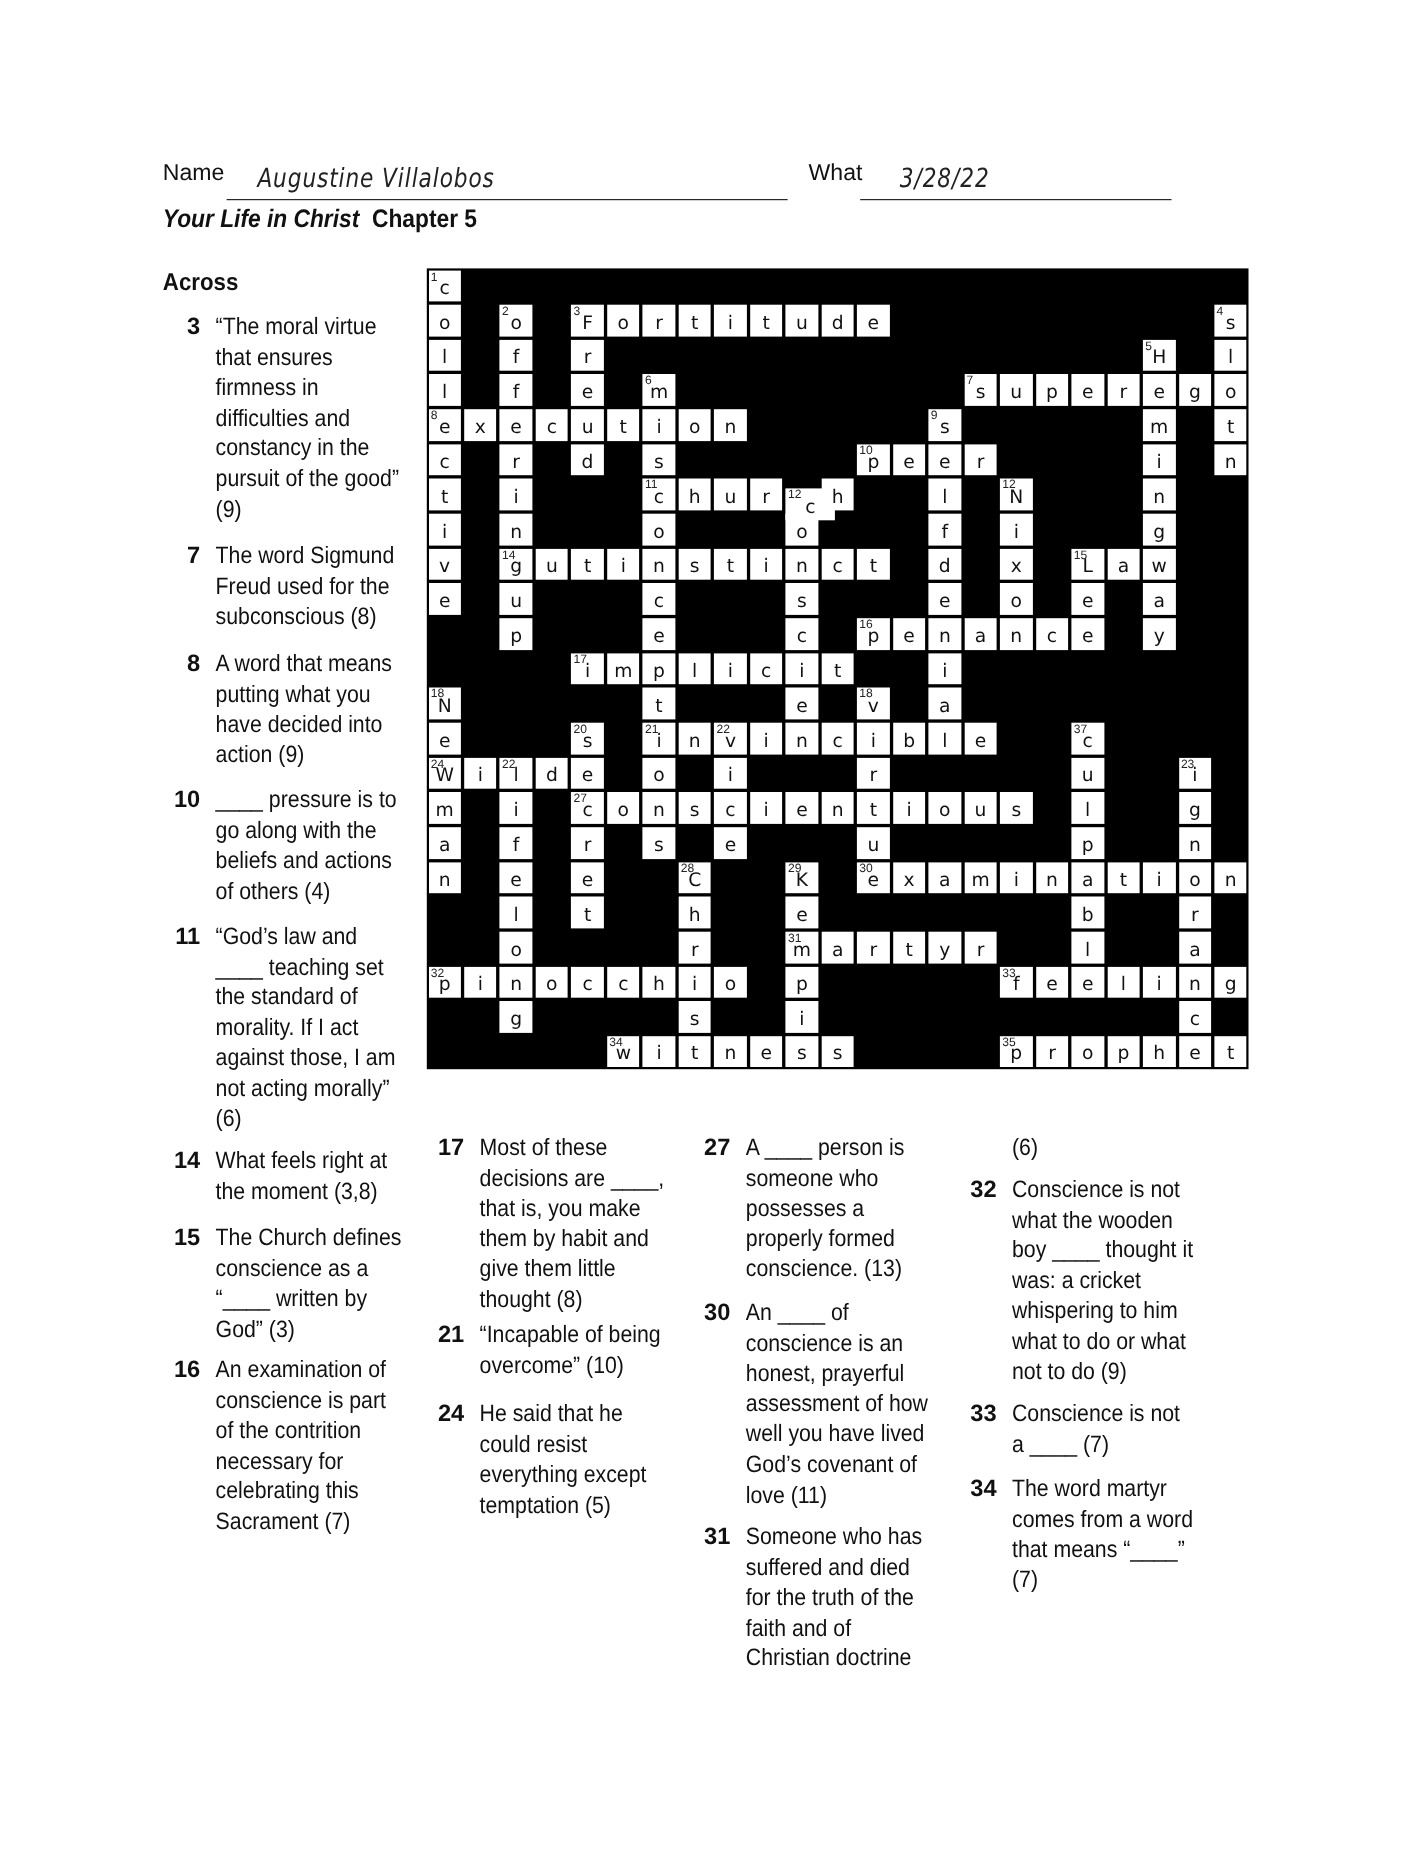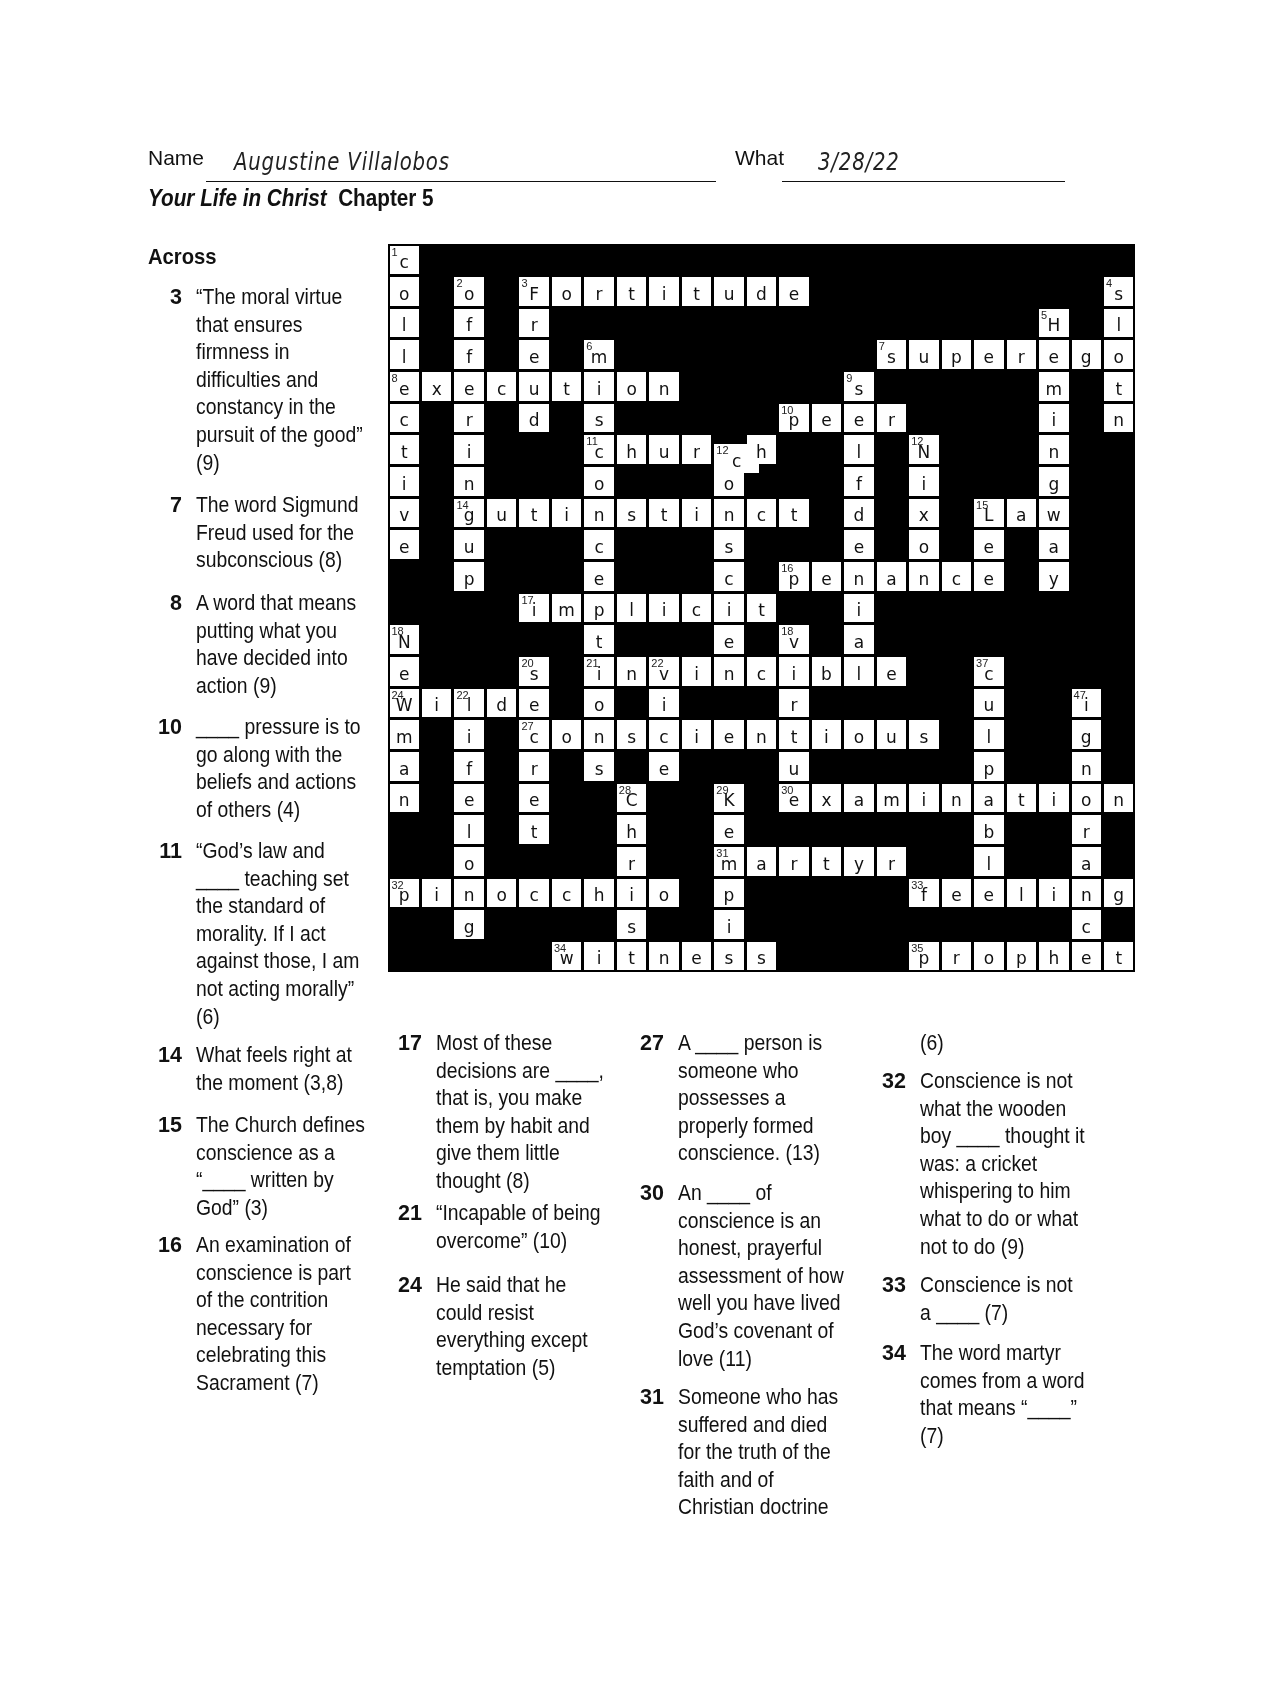--- a/index.html
+++ b/index.html
@@ -659,21 +659,21 @@
     <div class="cell" style="left: 261.326px; top: 444.63px; width: 29.4783px; height: 28.6522px;">
       <span class="l">i</span>
     </div>
     <div class="cell" style="left: 391.239px; top: 444.63px; width: 29.4783px; height: 28.6522px;">
       <span class="l">r</span>
     </div>
     <div class="cell" style="left: 586.109px; top: 444.63px; width: 29.4783px; height: 28.6522px;">
       <span class="l">u</span>
     </div>
     <div class="cell" style="left: 683.543px; top: 444.63px; width: 29.4783px; height: 28.6522px;">
-      <span class="n">47</span>
+      <span class="n">23</span>
       <span class="l">i</span>
     </div>
     <div class="cell" style="left: 1.5px; top: 476.283px; width: 29.4783px; height: 28.6522px;">
       <span class="l">m</span>
     </div>
     <div class="cell" style="left: 66.4565px; top: 476.283px; width: 29.4783px; height: 28.6522px;">
       <span class="l">i</span>
     </div>
     <div class="cell" style="left: 131.413px; top: 476.283px; width: 29.4783px; height: 28.6522px;">
       <span class="n">27</span>

